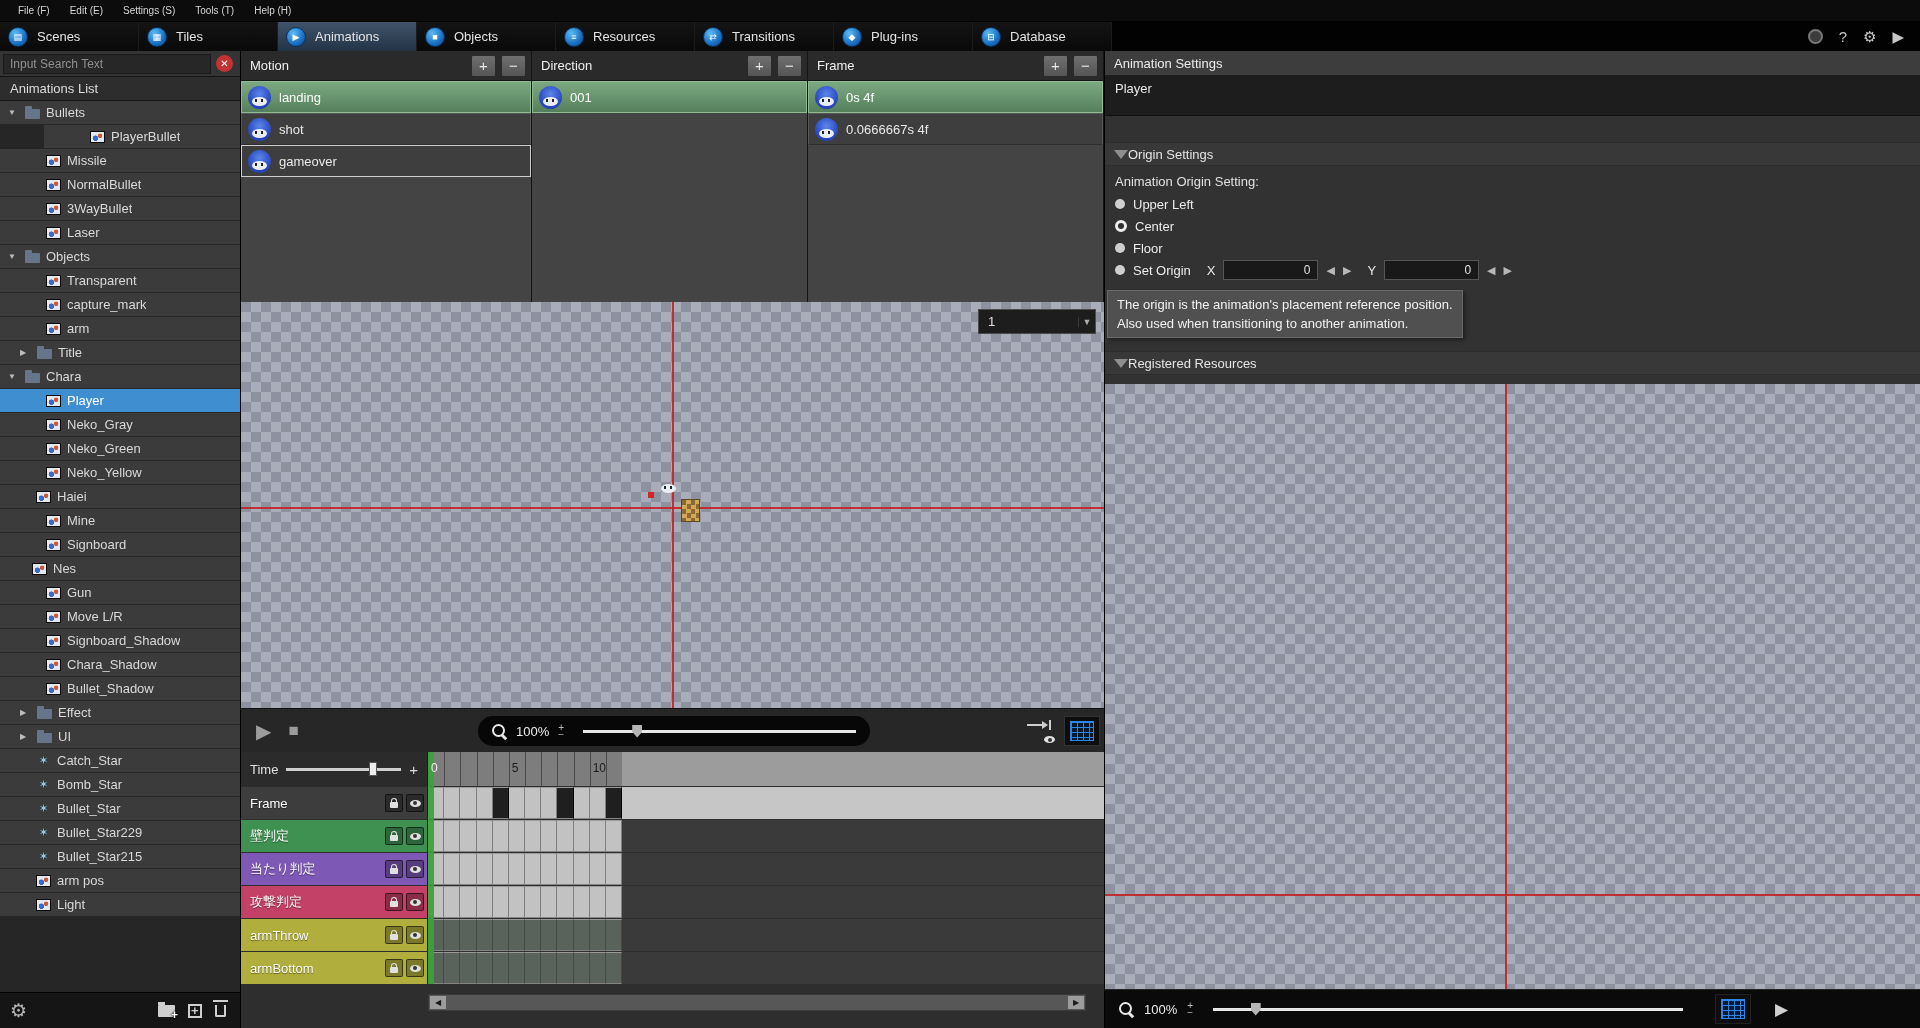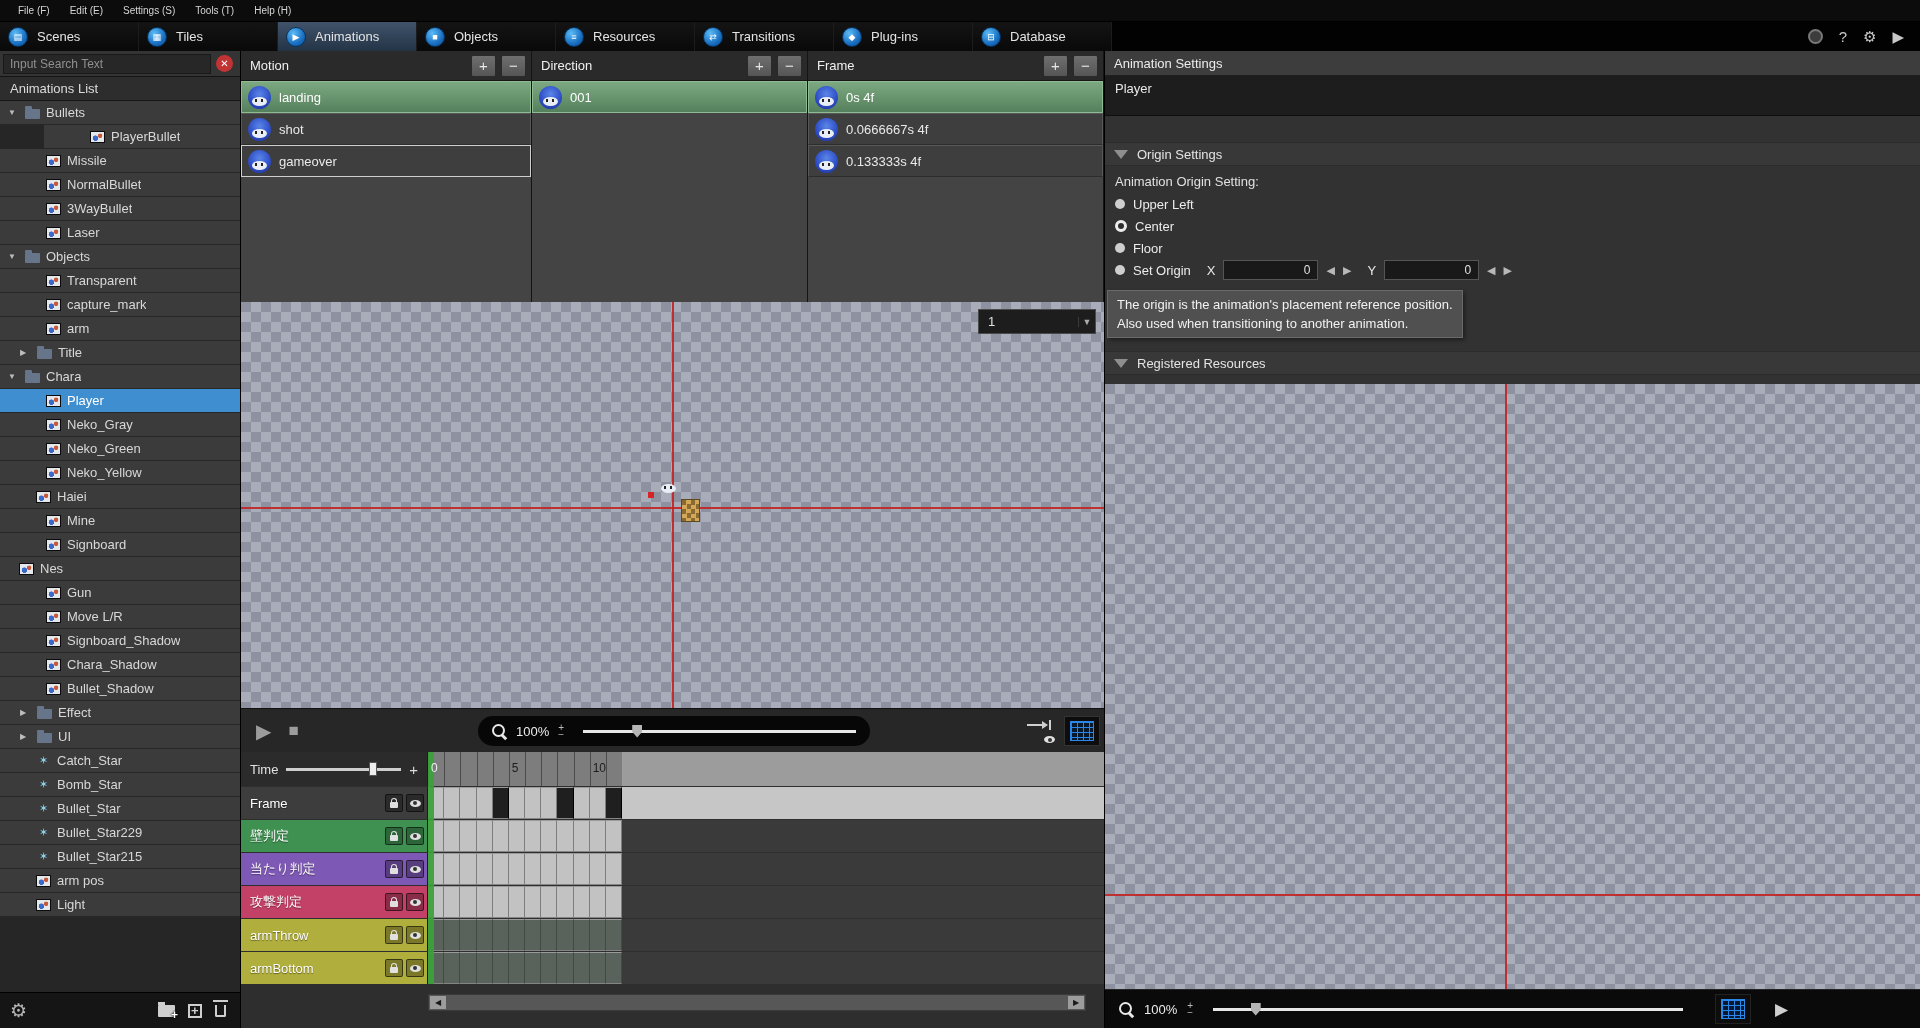--- a/index.html
+++ b/index.html
@@ -126,21 +126,21 @@
 .tl-tail{flex:1;background:#3a3a3a}
 .tl-tail.light{background:#c6c6c6}
 .playhead{position:absolute;left:187px;top:0;width:6px;height:232px;background:#3aa23a;opacity:.92;z-index:2}
 .hscroll{margin:10px 18px 0 187px;height:17px;background:#575757;border:1px solid #3a3a3a;display:flex;align-items:center;justify-content:space-between;padding:0 1px}
 .hs-btn{width:16px;height:13px;background:#9c9c9c;color:#1a1a1a;font-size:8px;display:flex;align-items:center;justify-content:center}
 
 
 .rightpanel{position:absolute;left:1104px;top:51px;right:0;bottom:0;background:#323232;border-left:1px solid #000}
 .rp-header{height:25px;line-height:25px;background:#3d3d3d;padding-left:9px;font-size:13px;color:#ececec;border-bottom:1px solid #1f1f1f}
 .rp-name{height:40px;background:#1d1d1d;border-bottom:1px solid #0e0e0e;padding:5px 10px;font-size:13px;color:#e8e8e8}
-.rp-sec{margin-top:26px;height:24px;display:flex;align-items:center;gap:9px;padding-left:9px;background:#383838;border-top:1px solid #2c2c2c;border-bottom:1px solid #2c2c2c}
+.rp-sec{margin-top:26px;height:24px;display:flex;align-items:center;padding-left:9px;background:#383838;border-top:1px solid #2c2c2c;border-bottom:1px solid #2c2c2c}
 .tri{width:0;height:0;border-left:7px solid transparent;border-right:7px solid transparent;border-top:9px solid #8e8e8e;display:inline-block}
 .rp-sec-label{font-size:13px;color:#e4e4e4}
 .rp-sec.second{margin-top:13px}
 .rp-origin-label{margin:8px 0 4px 10px;font-size:13px;color:#e0e0e0}
 .radio-row{display:flex;align-items:center;gap:8px;height:22px;padding-left:10px;font-size:13px;color:#ececec}
 .radio{width:10px;height:10px;border-radius:50%;background:#cfcfcf;flex:0 0 auto}
 .radio.on{width:12px;height:12px;background:#2e2e2e;border:3px solid #ededed}
 .axis-label{font-size:13px;color:#e8e8e8;margin-left:8px}
 .spin-input{width:95px;height:20px;background:#191919;border:1px solid #555;color:#e0e0e0;font-size:12px;text-align:right;padding:0 7px;font-family:inherit;outline:none}
 .spin-arrow{color:#b8b8b8;font-size:11px}
@@ -285,21 +285,21 @@
         <span class="tree-label">Haiei</span>
       </div>
       <div class="tree-row" style="padding-left: 46px;">
         <span class="img-icon"></span>
         <span class="tree-label">Mine</span>
       </div>
       <div class="tree-row" style="padding-left: 46px;">
         <span class="img-icon"></span>
         <span class="tree-label">Signboard</span>
       </div>
-      <div class="tree-row" style="padding-left: 19px; text-align: center;">
+      <div class="tree-row" style="padding-left: 32px; text-align: center;">
         <span class="img-icon"></span>
         <span class="tree-label">Nes</span>
       </div>
       <div class="tree-row" style="padding-left: 46px;">
         <span class="img-icon"></span>
         <span class="tree-label">Gun</span>
       </div>
       <div class="tree-row" style="padding-left: 46px;">
         <span class="img-icon"></span>
         <span class="tree-label">Move L/R</span>
@@ -414,24 +414,20 @@
         </span>
       </div>
       <div class="col-list">
           <div class="list-item selected">
             <span class="sprite"></span>
             <span class="li-label">0s 4f</span>
           </div>
           <div class="list-item">
             <span class="sprite"></span>
             <span class="li-label">0.0666667s 4f</span>
-          </div>
-          <div class="list-item">
-            <span class="sprite"></span>
-            <span class="li-label">0.133333s 4f</span>
           </div>
         </div>
     </div>
   </div>
 
   <div class="canvas-area checker">
     <div class="red-v" style="left:431px"></div>
     <div class="red-h" style="top:205px"></div>
     <div class="canvas-sprite">
       <div class="origin-dot"></div>

